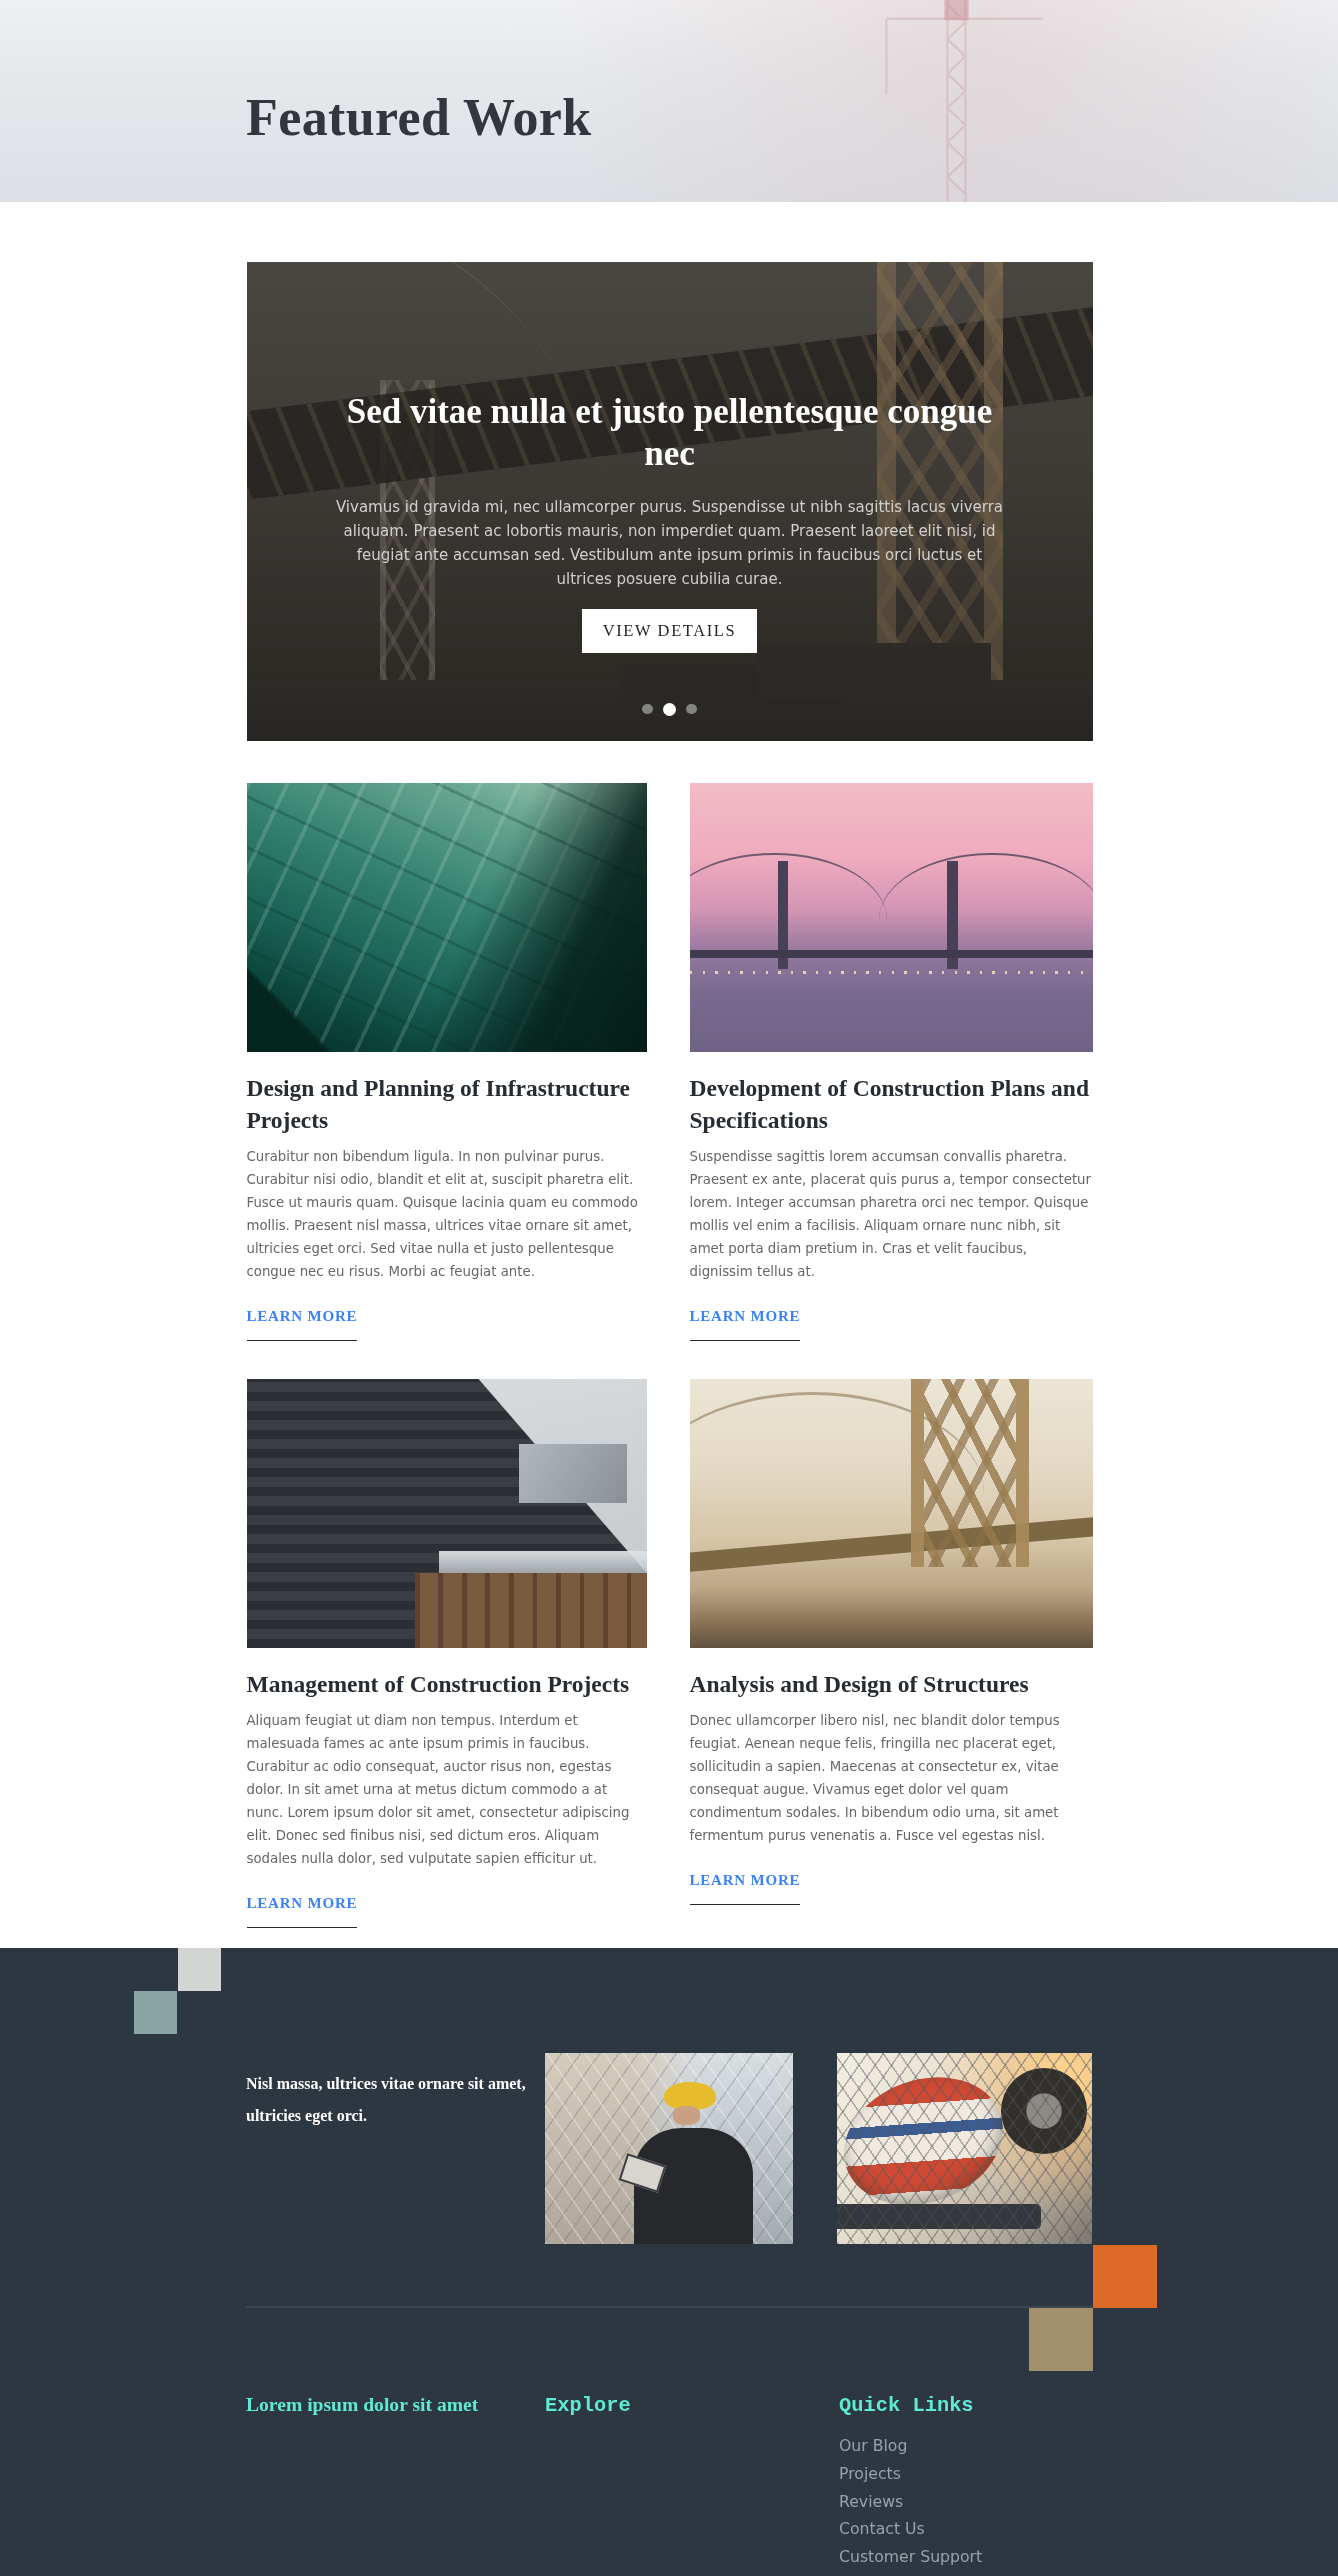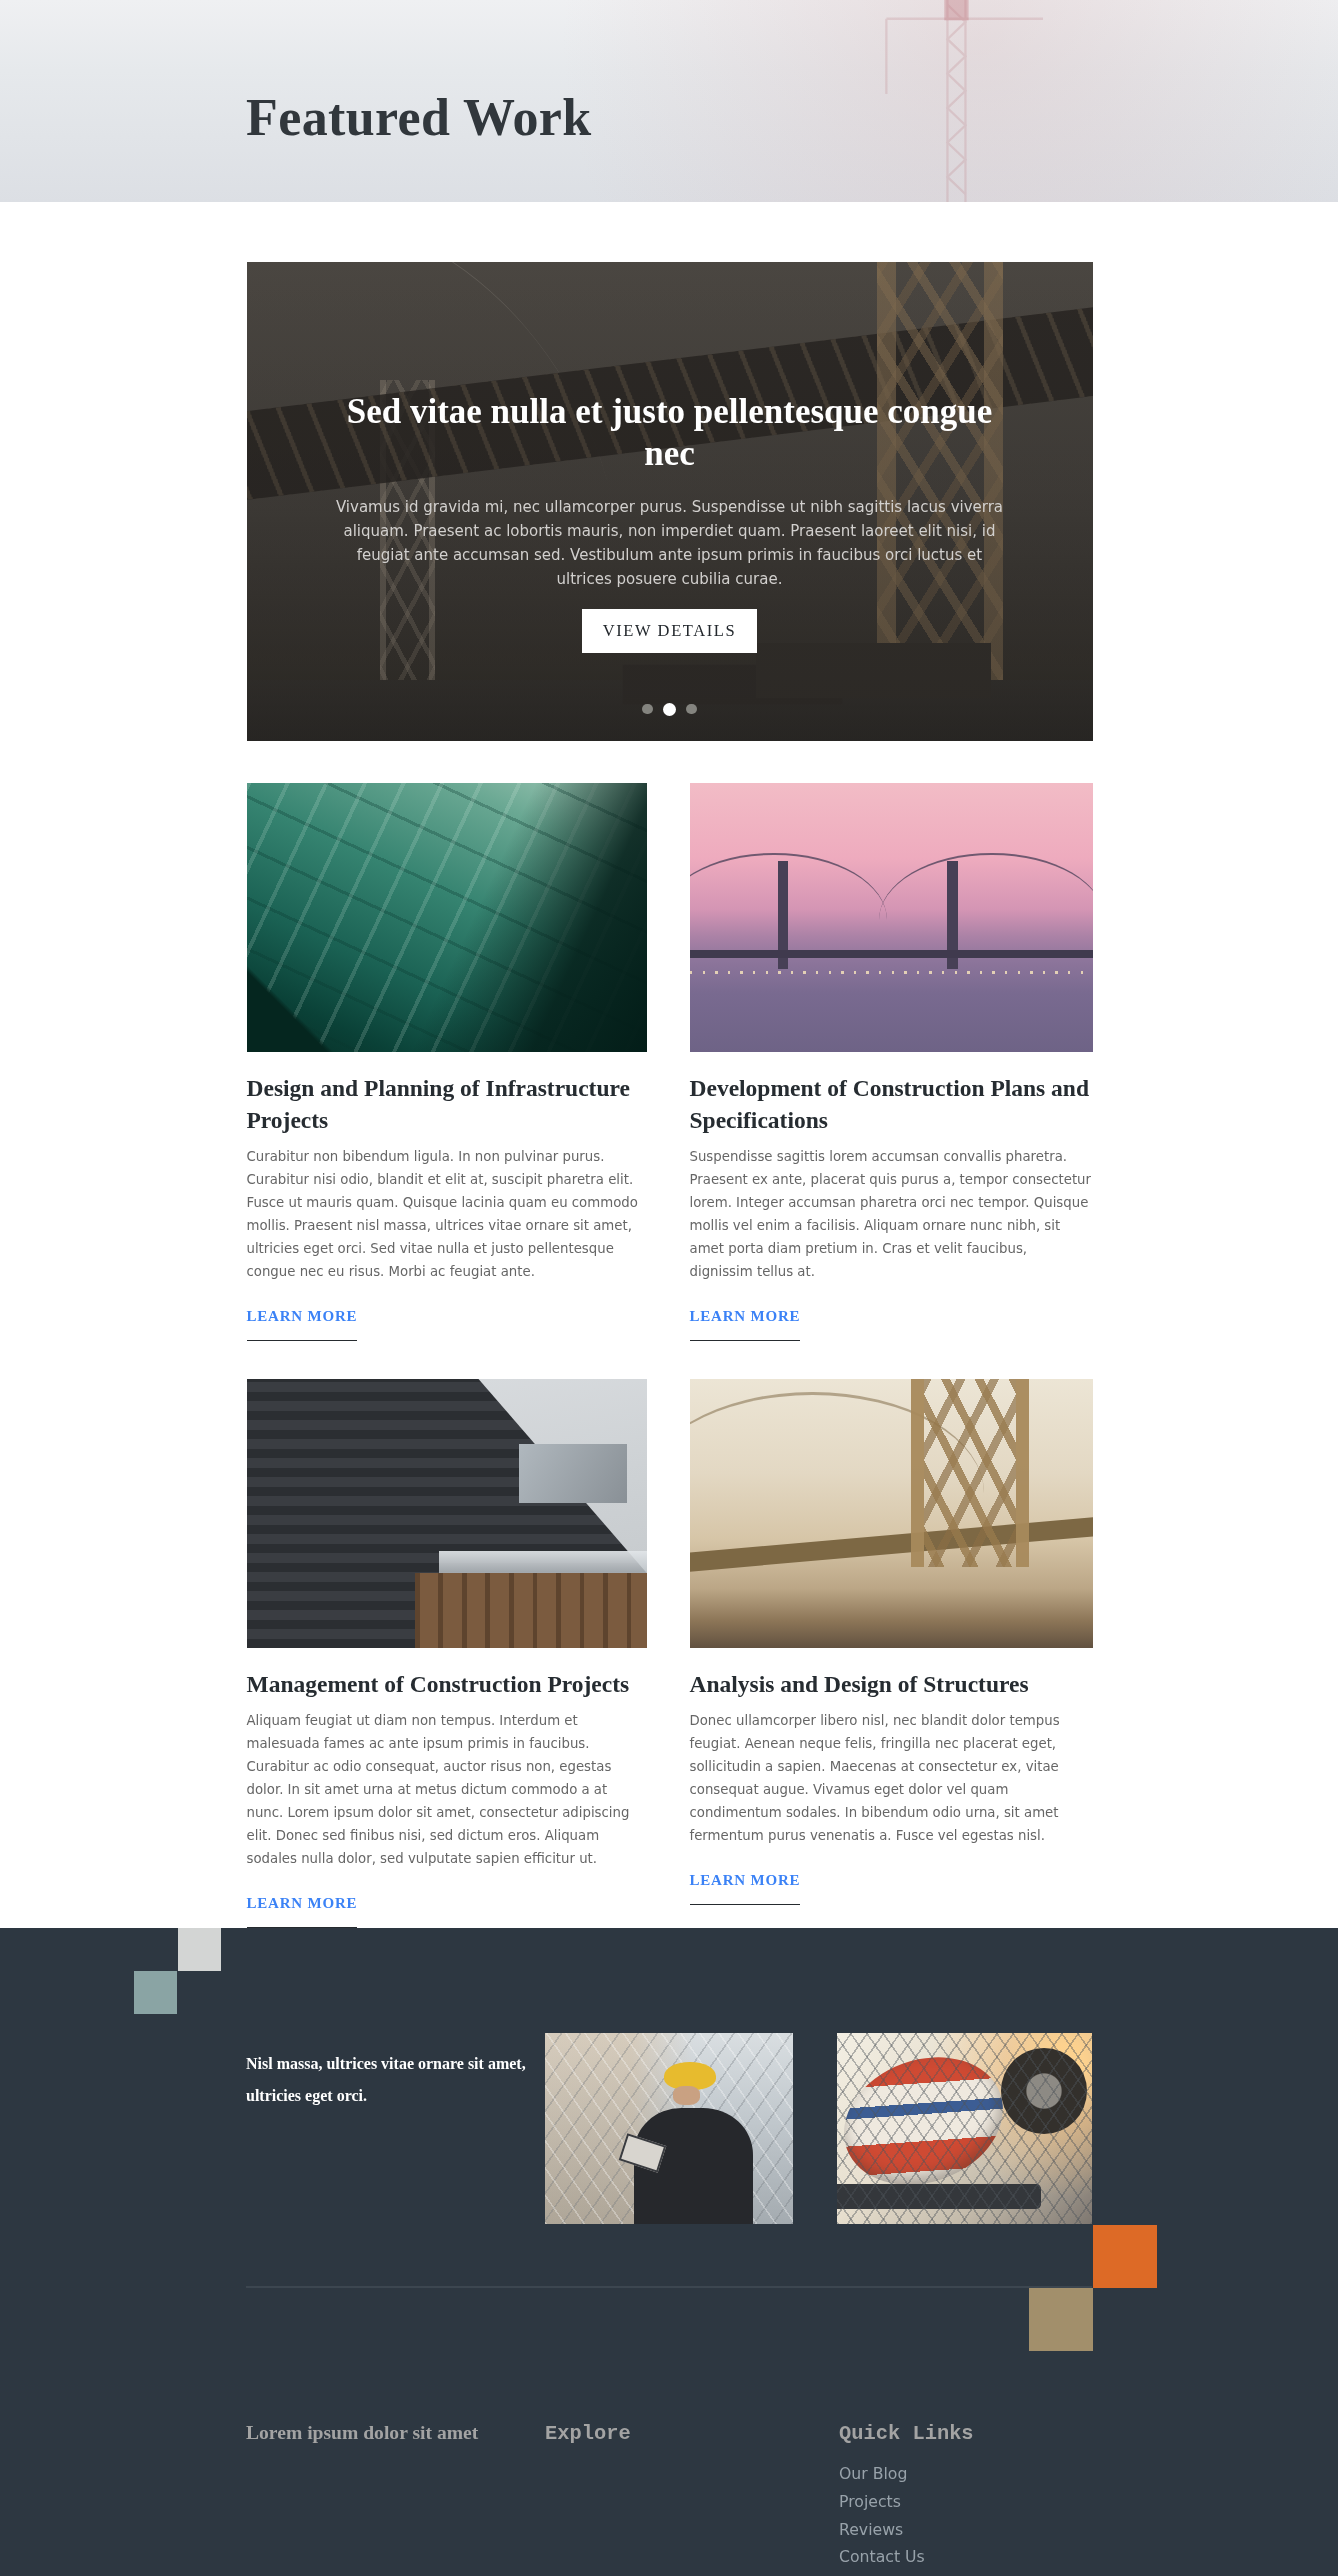--- a/index.html
+++ b/index.html
@@ -73,21 +73,21 @@
     font-family:"Liberation Serif","DejaVu Serif",serif;
     font-size:16.5px; letter-spacing:1.6px; color:#23282d;
   }
   .hero-dots { position:absolute; z-index:6; left:0; right:0; bottom:25px;
     display:flex; justify-content:center; align-items:center; gap:10.2px; }
   .dot { width:10.2px; height:10.2px; border-radius:50%; background:#84847f; cursor:pointer; }
   .dot.active { width:13.3px; height:13.3px; background:#ffffff; }
 
   
   .cards {
-    width:846px; margin:42px auto 0;
+    width:846px; margin:42px auto 20px;
     display:grid; grid-template-columns:400px 403px; column-gap:43px; row-gap:38px;
   }
   .card-image { width:100%; height:269px; position:relative; overflow:hidden; }
   .card-title {
     margin-top:19.6px;
     font-family:"Liberation Serif","DejaVu Serif",serif;
     font-size:23.5px; line-height:32px; font-weight:700; color:#262c31;
   }
   .card-body { margin-top:9.4px; font-size:13.3px; line-height:23px; color:#666666; }
   .learn-more {
@@ -183,21 +183,21 @@
     background:
       repeating-linear-gradient(55deg, rgba(78,84,90,0.40) 0 1.6px, transparent 1.6px 13.3px),
       repeating-linear-gradient(-55deg, rgba(78,84,90,0.40) 0 1.6px, transparent 1.6px 13.3px); }
 
   .dark-divider { position:absolute; left:246px; top:358px; width:846px; height:1.6px; background:#3c4650; }
 
   .footer-cols { position:absolute; left:246px; top:446px; width:846px;
     display:grid; grid-template-columns:299px 294px 253px; }
   .footer-heading {
     font-family:"Liberation Serif","DejaVu Serif",serif;
-    font-weight:700; color:#a3a3a3;margin-top:48px;
+    font-weight:700; color:#5eead4;
   }
   .footer-about .footer-heading { font-size:19.6px; }
   .footer-links-col .footer-heading { font-size:20.4px;font-family:Liberation Mono, monospace; }
   .footer-about-body { margin-top:19px; width:273px; font-size:14px; line-height:24px; color:#96a0a8; }
   .footer-list { list-style:none; margin-top:21px; }
   .footer-list li { margin-bottom:11.8px; }
   .footer-list a { font-size:15.7px; line-height:15.7px; color:#98a2aa; text-decoration:none; cursor:pointer; }
 </style>
 </head>
 <body>

